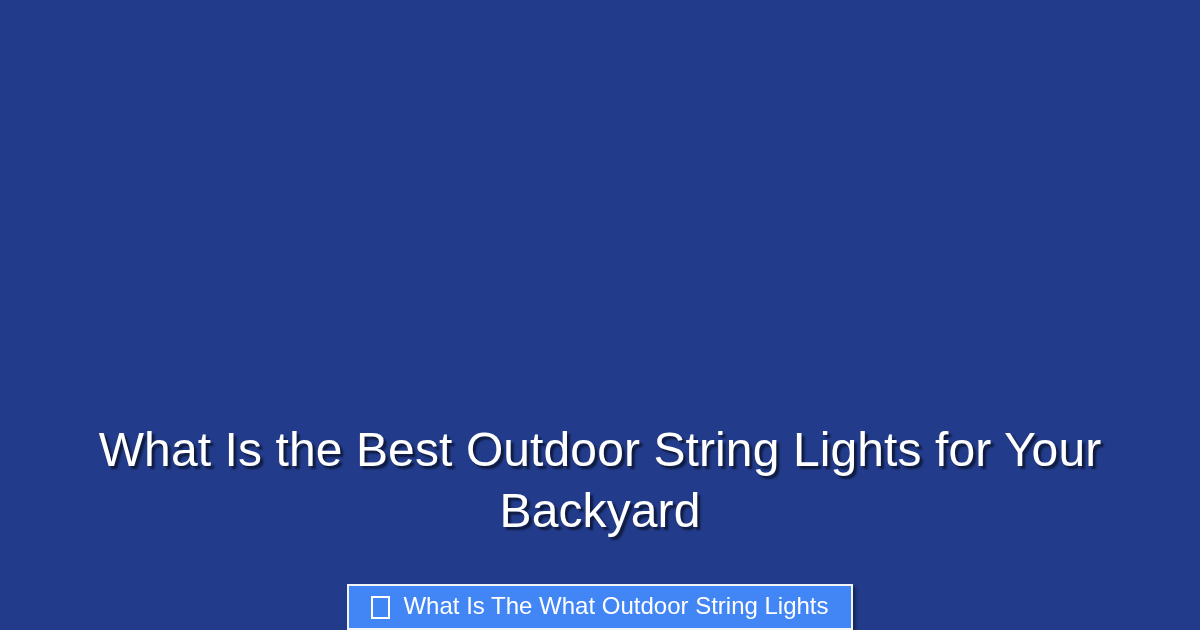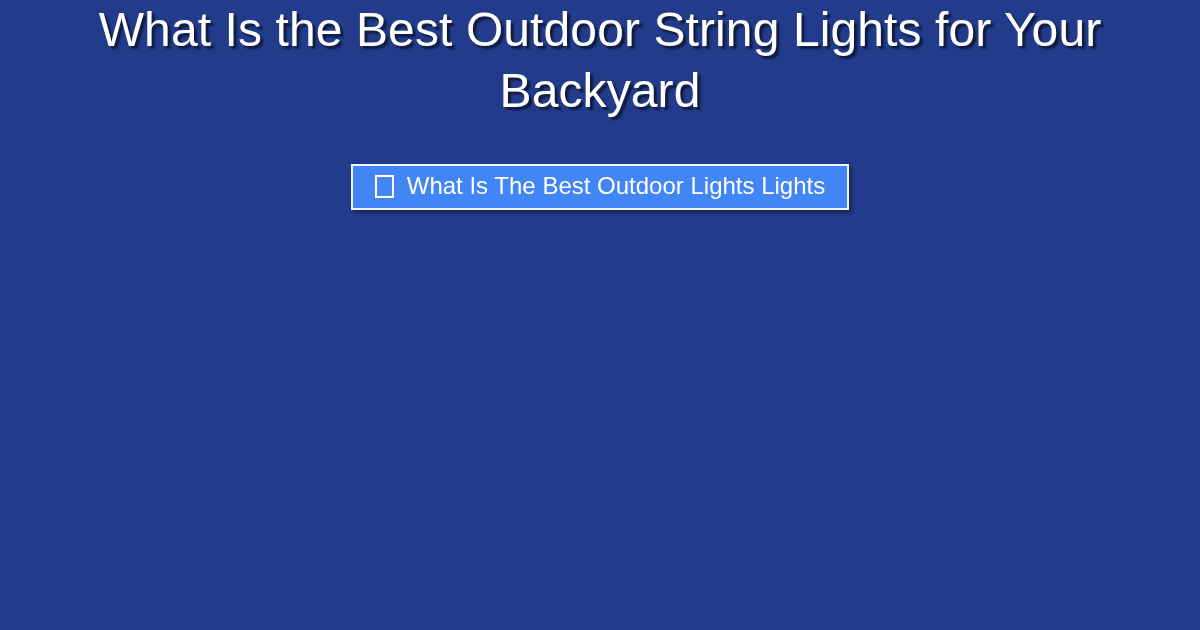--- a/index.html
+++ b/index.html
@@ -29,21 +29,21 @@
 
   .content {
     position: absolute;
     left: 0;
     top: 0;
     width: 1200px;
     height: 630px;
     display: flex;
     flex-direction: column;
     align-items: center;
-    justify-content: flex-start;
+    justify-content: flex-end;
     padding: 0 90px;
     box-sizing: border-box;
   }
 
   .headline {
     margin: 0;
     width: 1010px;
     text-align: center;
     color: #ffffff;
     font-family: "Liberation Sans", sans-serif;
@@ -101,18 +101,18 @@
 <body>
 
 <div class="card">
   <div class="content">
 
     <h1 class="headline">What Is the Best Outdoor String Lights for Your Backyard</h1>
 
     <div class="badge-row">
       <div class="badge">
         <span class="badge-glyph"></span>
-        <span class="badge-label">What Is The Best Outdoor Lights Lights</span>
+        <span class="badge-label">What Is The What Outdoor String Lights</span>
       </div>
     </div>
 
   </div>
 </div>
 
 </body></html>

